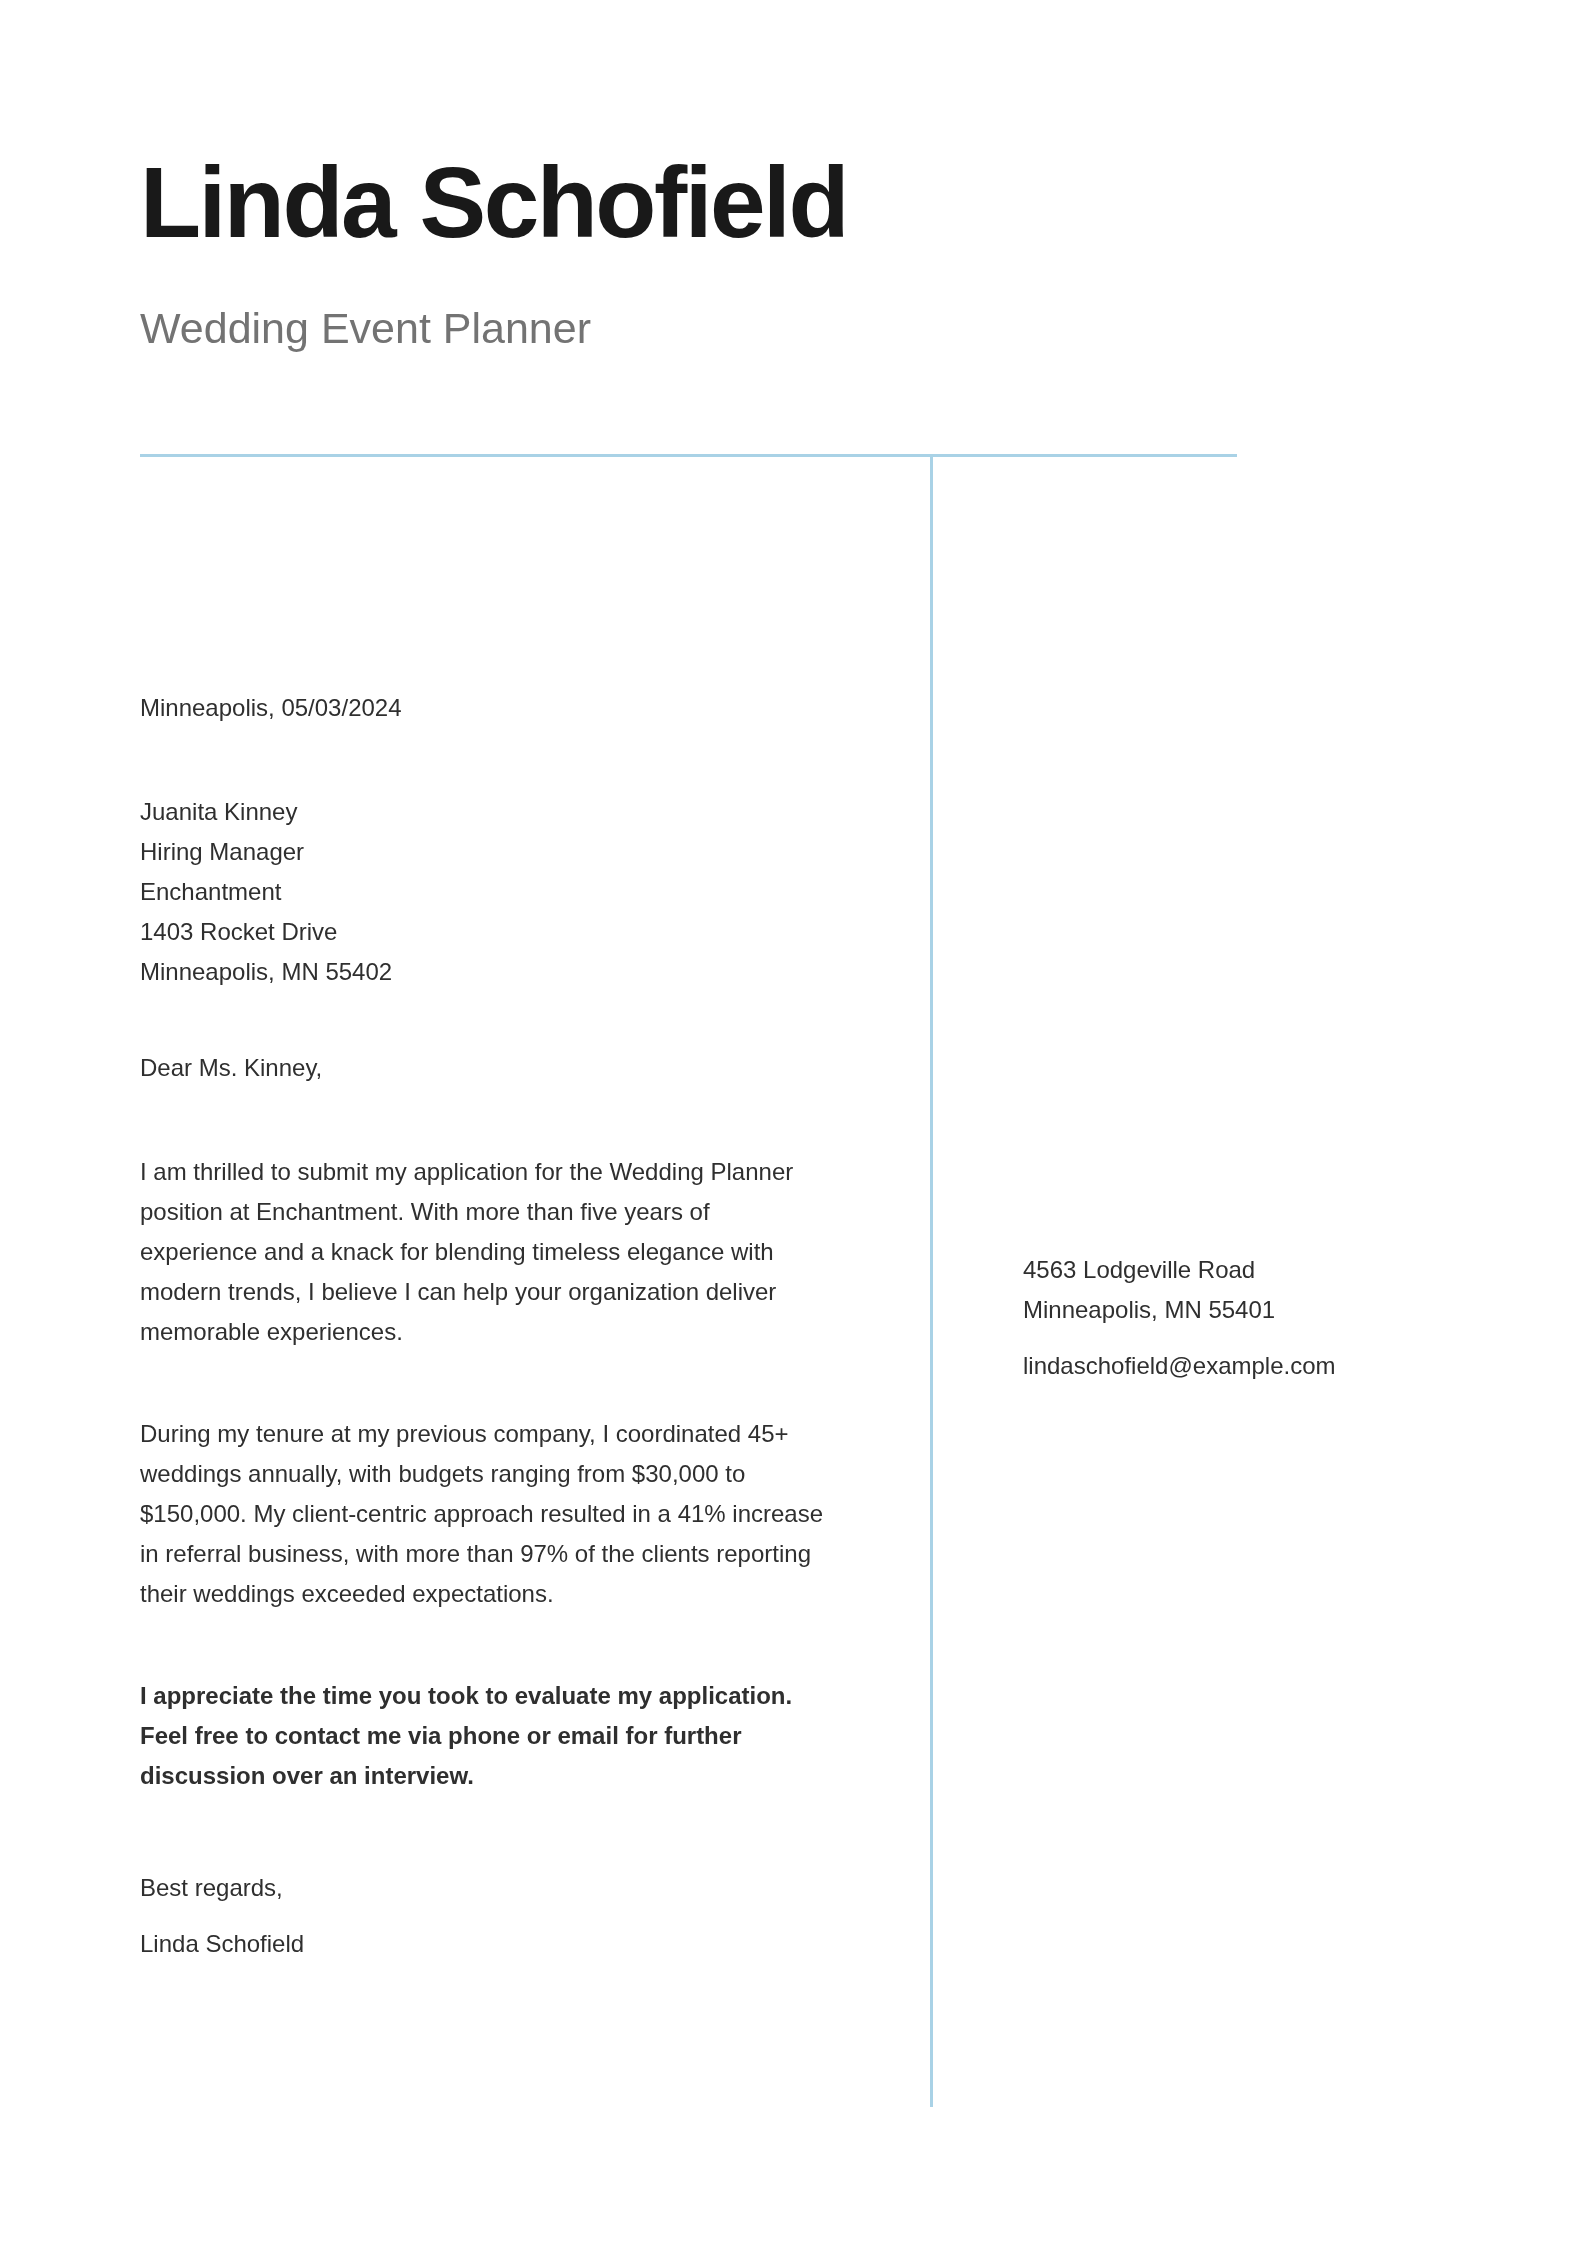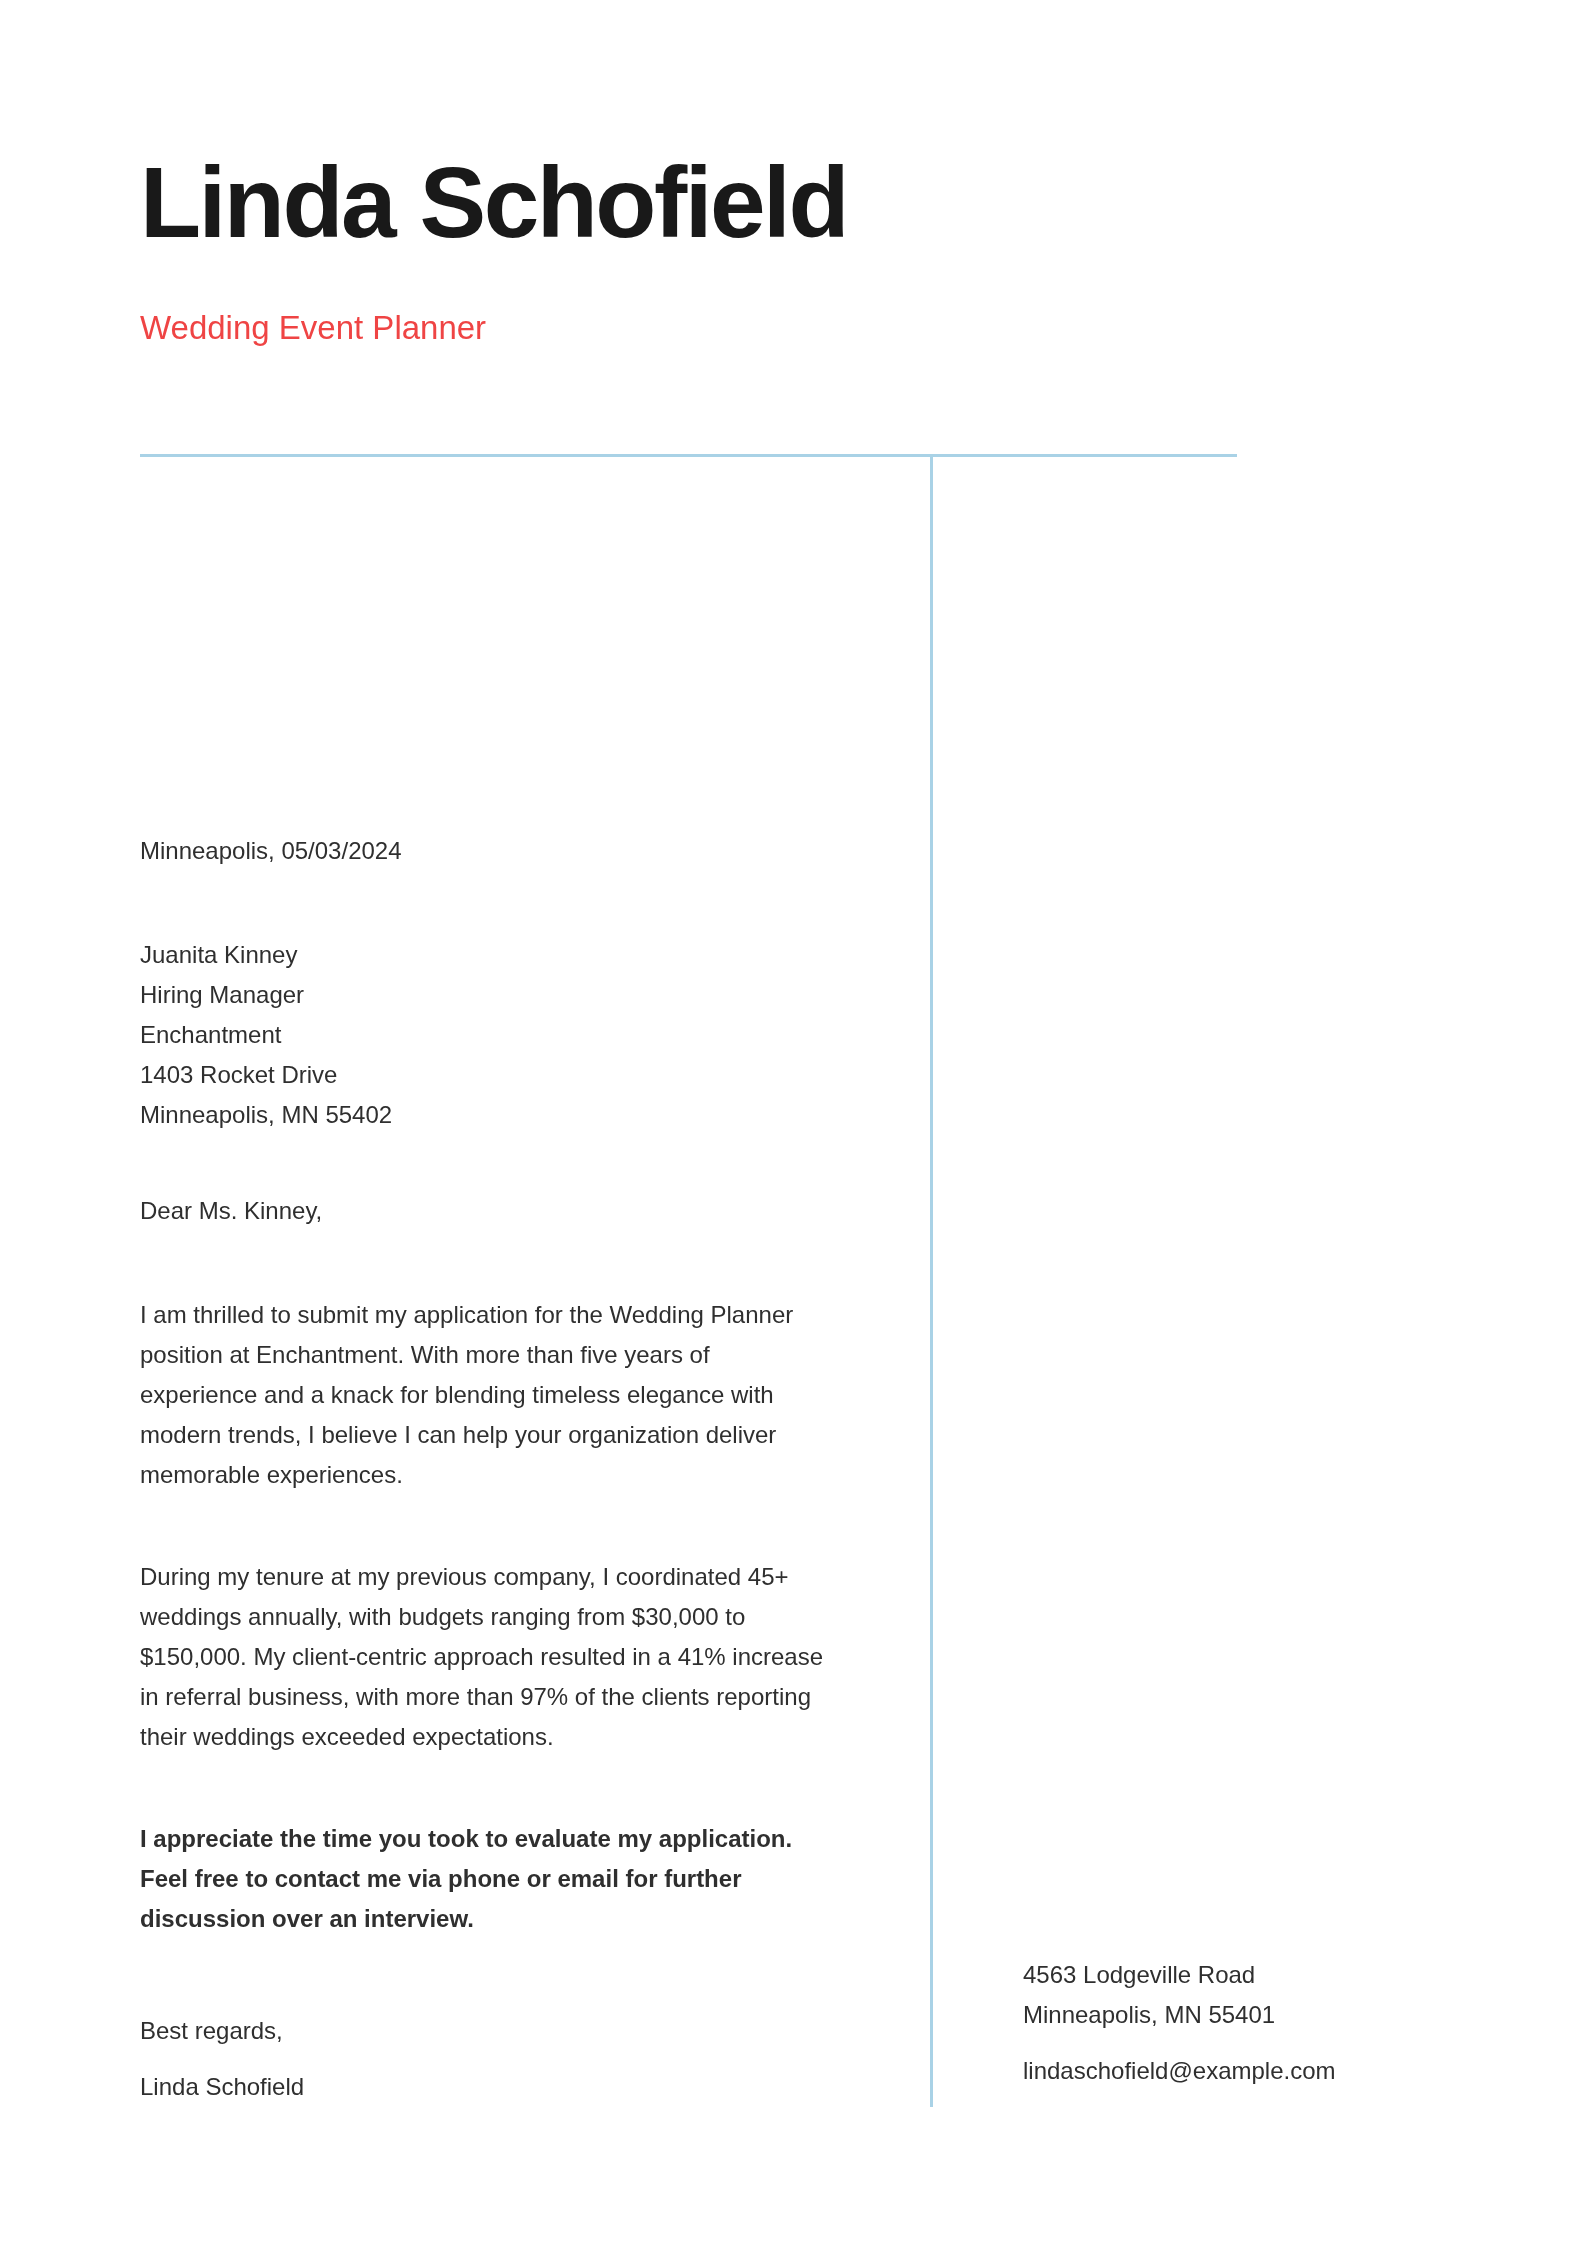--- a/index.html
+++ b/index.html
@@ -22,33 +22,33 @@
     margin: 0;
     font-size: 100px;
     line-height: 113px;
     font-weight: 700;
     letter-spacing: -2.5px;
     color: #191919;
     white-space: nowrap;
   }
   .job-title {
     margin-top: 46px;
-    font-size: 33px;
+    font-size: 43px;
     line-height: 46px;
     font-weight: 400;
-    color: #ef4444;
+    color: #737373;
   }
   .rule-h {
     margin-top: 103px;
     height: 3px;
     width: 100%;
   }
   .columns {
     display: flex;
-    align-items: flex-end;
+    align-items: center;
   }
   .col-left {
     width: 790px;
     flex: none;
     box-sizing: border-box;
     padding: 88px 100px 0 0;
     font-size: 24px;
     line-height: 40px;
   }
   .rule-v {

